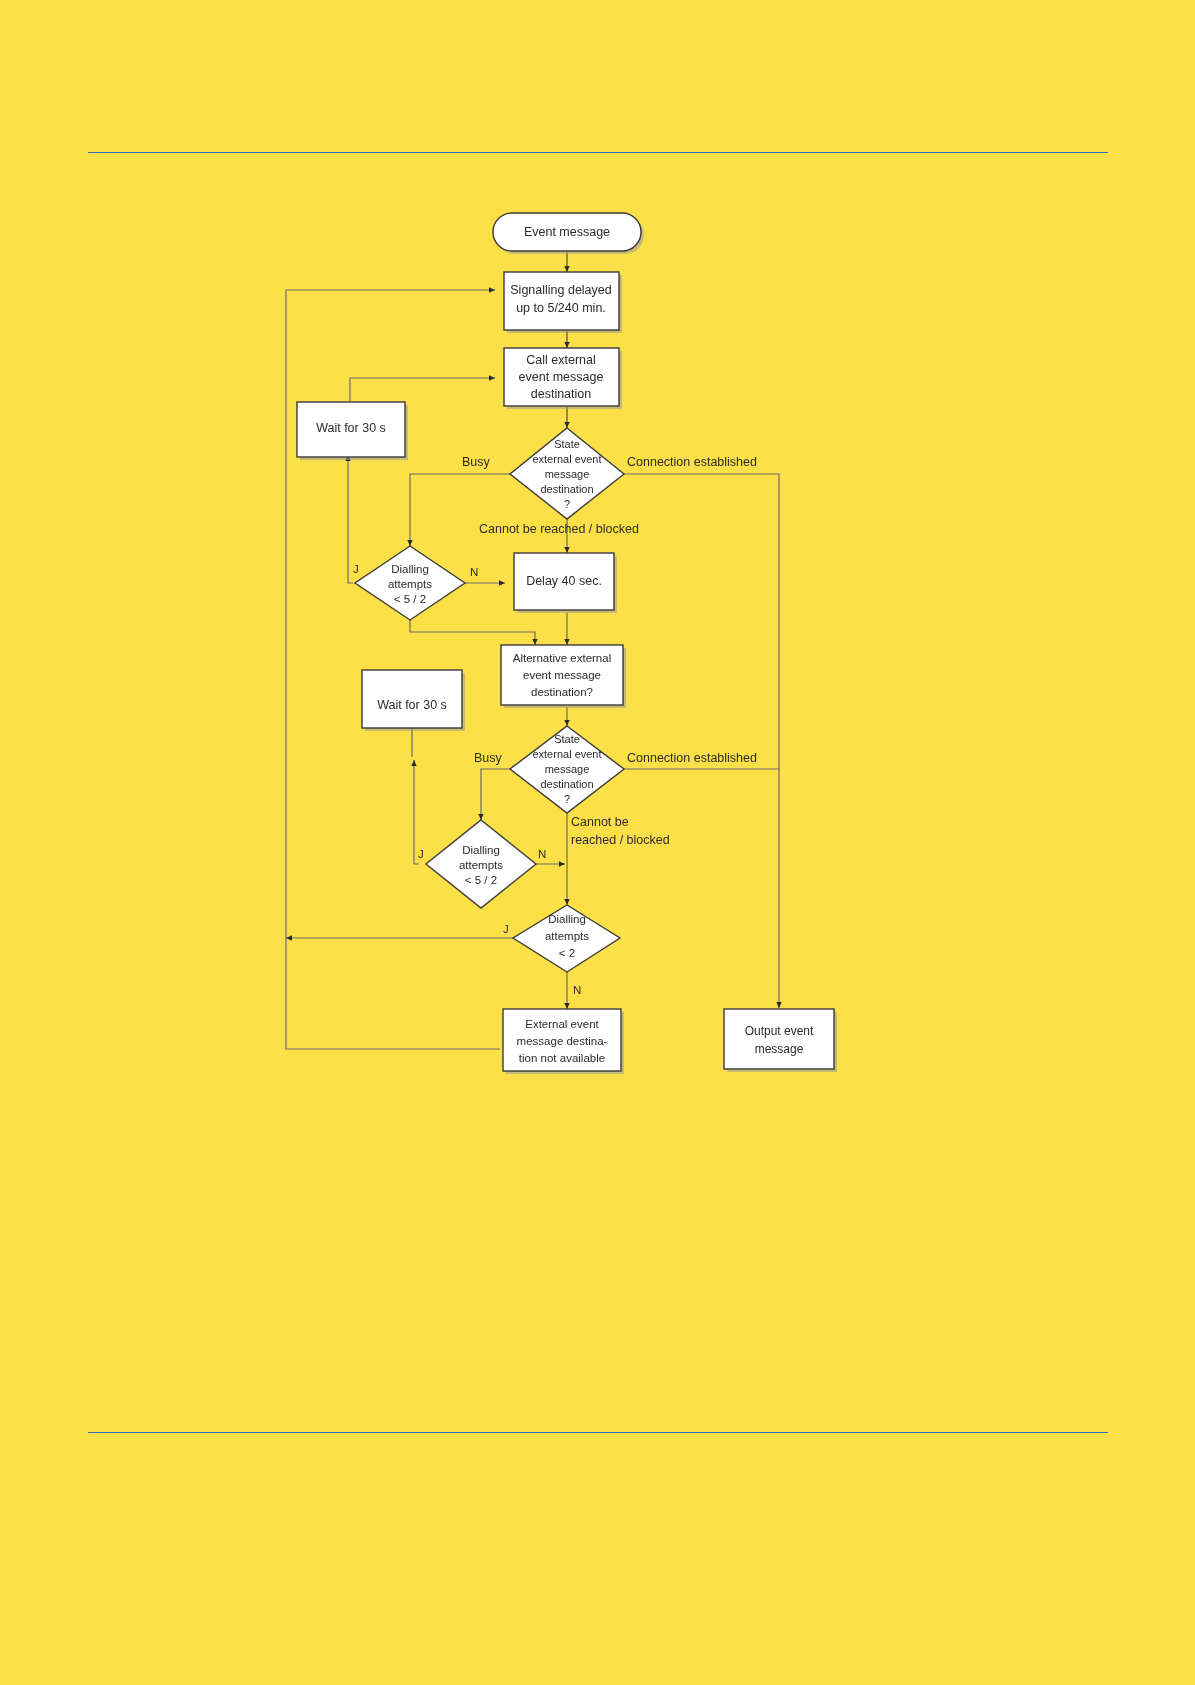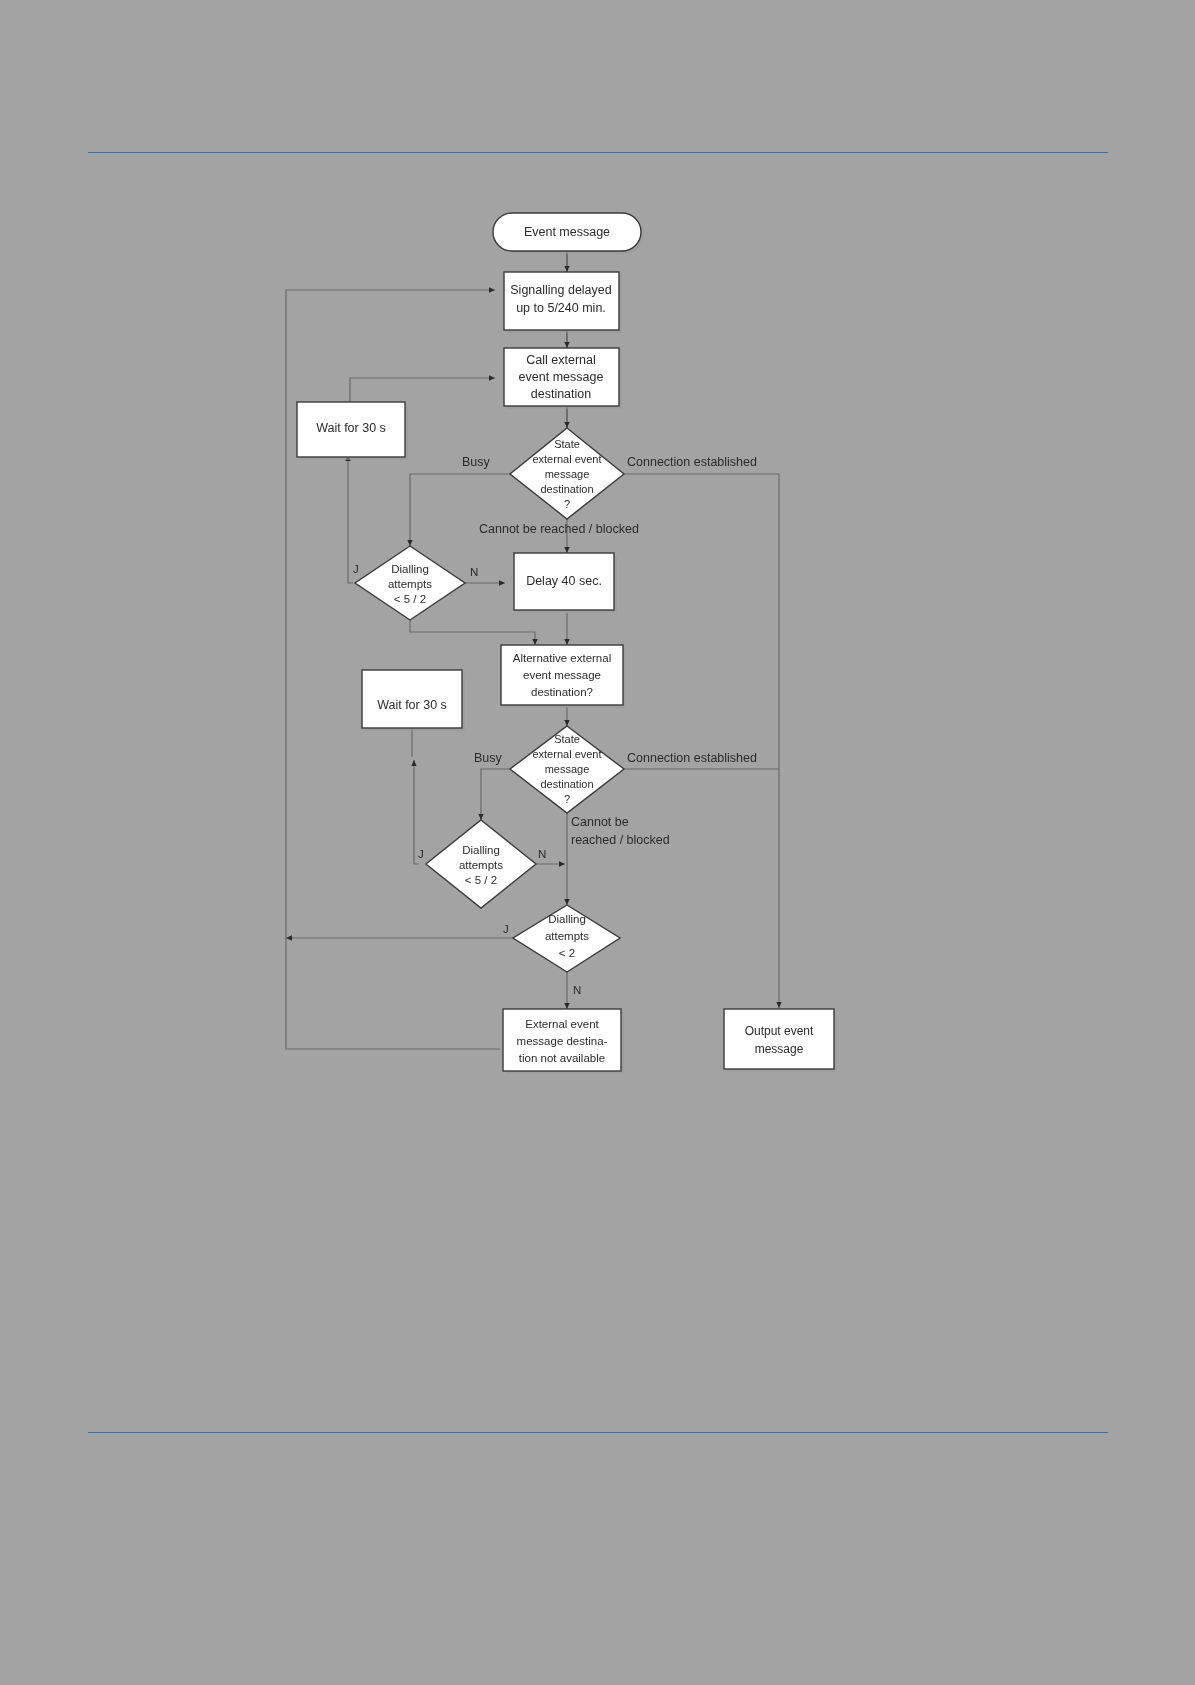--- a/index.html
+++ b/index.html
@@ -10,21 +10,21 @@
   body {
     width: 1195px;
     height: 1685px;
     position: relative;
     font-family: "Liberation Sans", sans-serif;
     overflow: hidden;
   }
   .page {
     position: absolute;
     inset: 0;
-    background: #a3a3a3;
+    background: #fde047;
   }
   .rule {
     position: absolute;
     left: 88px;
     width: 1020px;
     height: 0;
     border-top: 1.5px solid #2e74b5;
   }
   .rule-top { top: 152px; }
   .rule-bottom { top: 1432px; }

